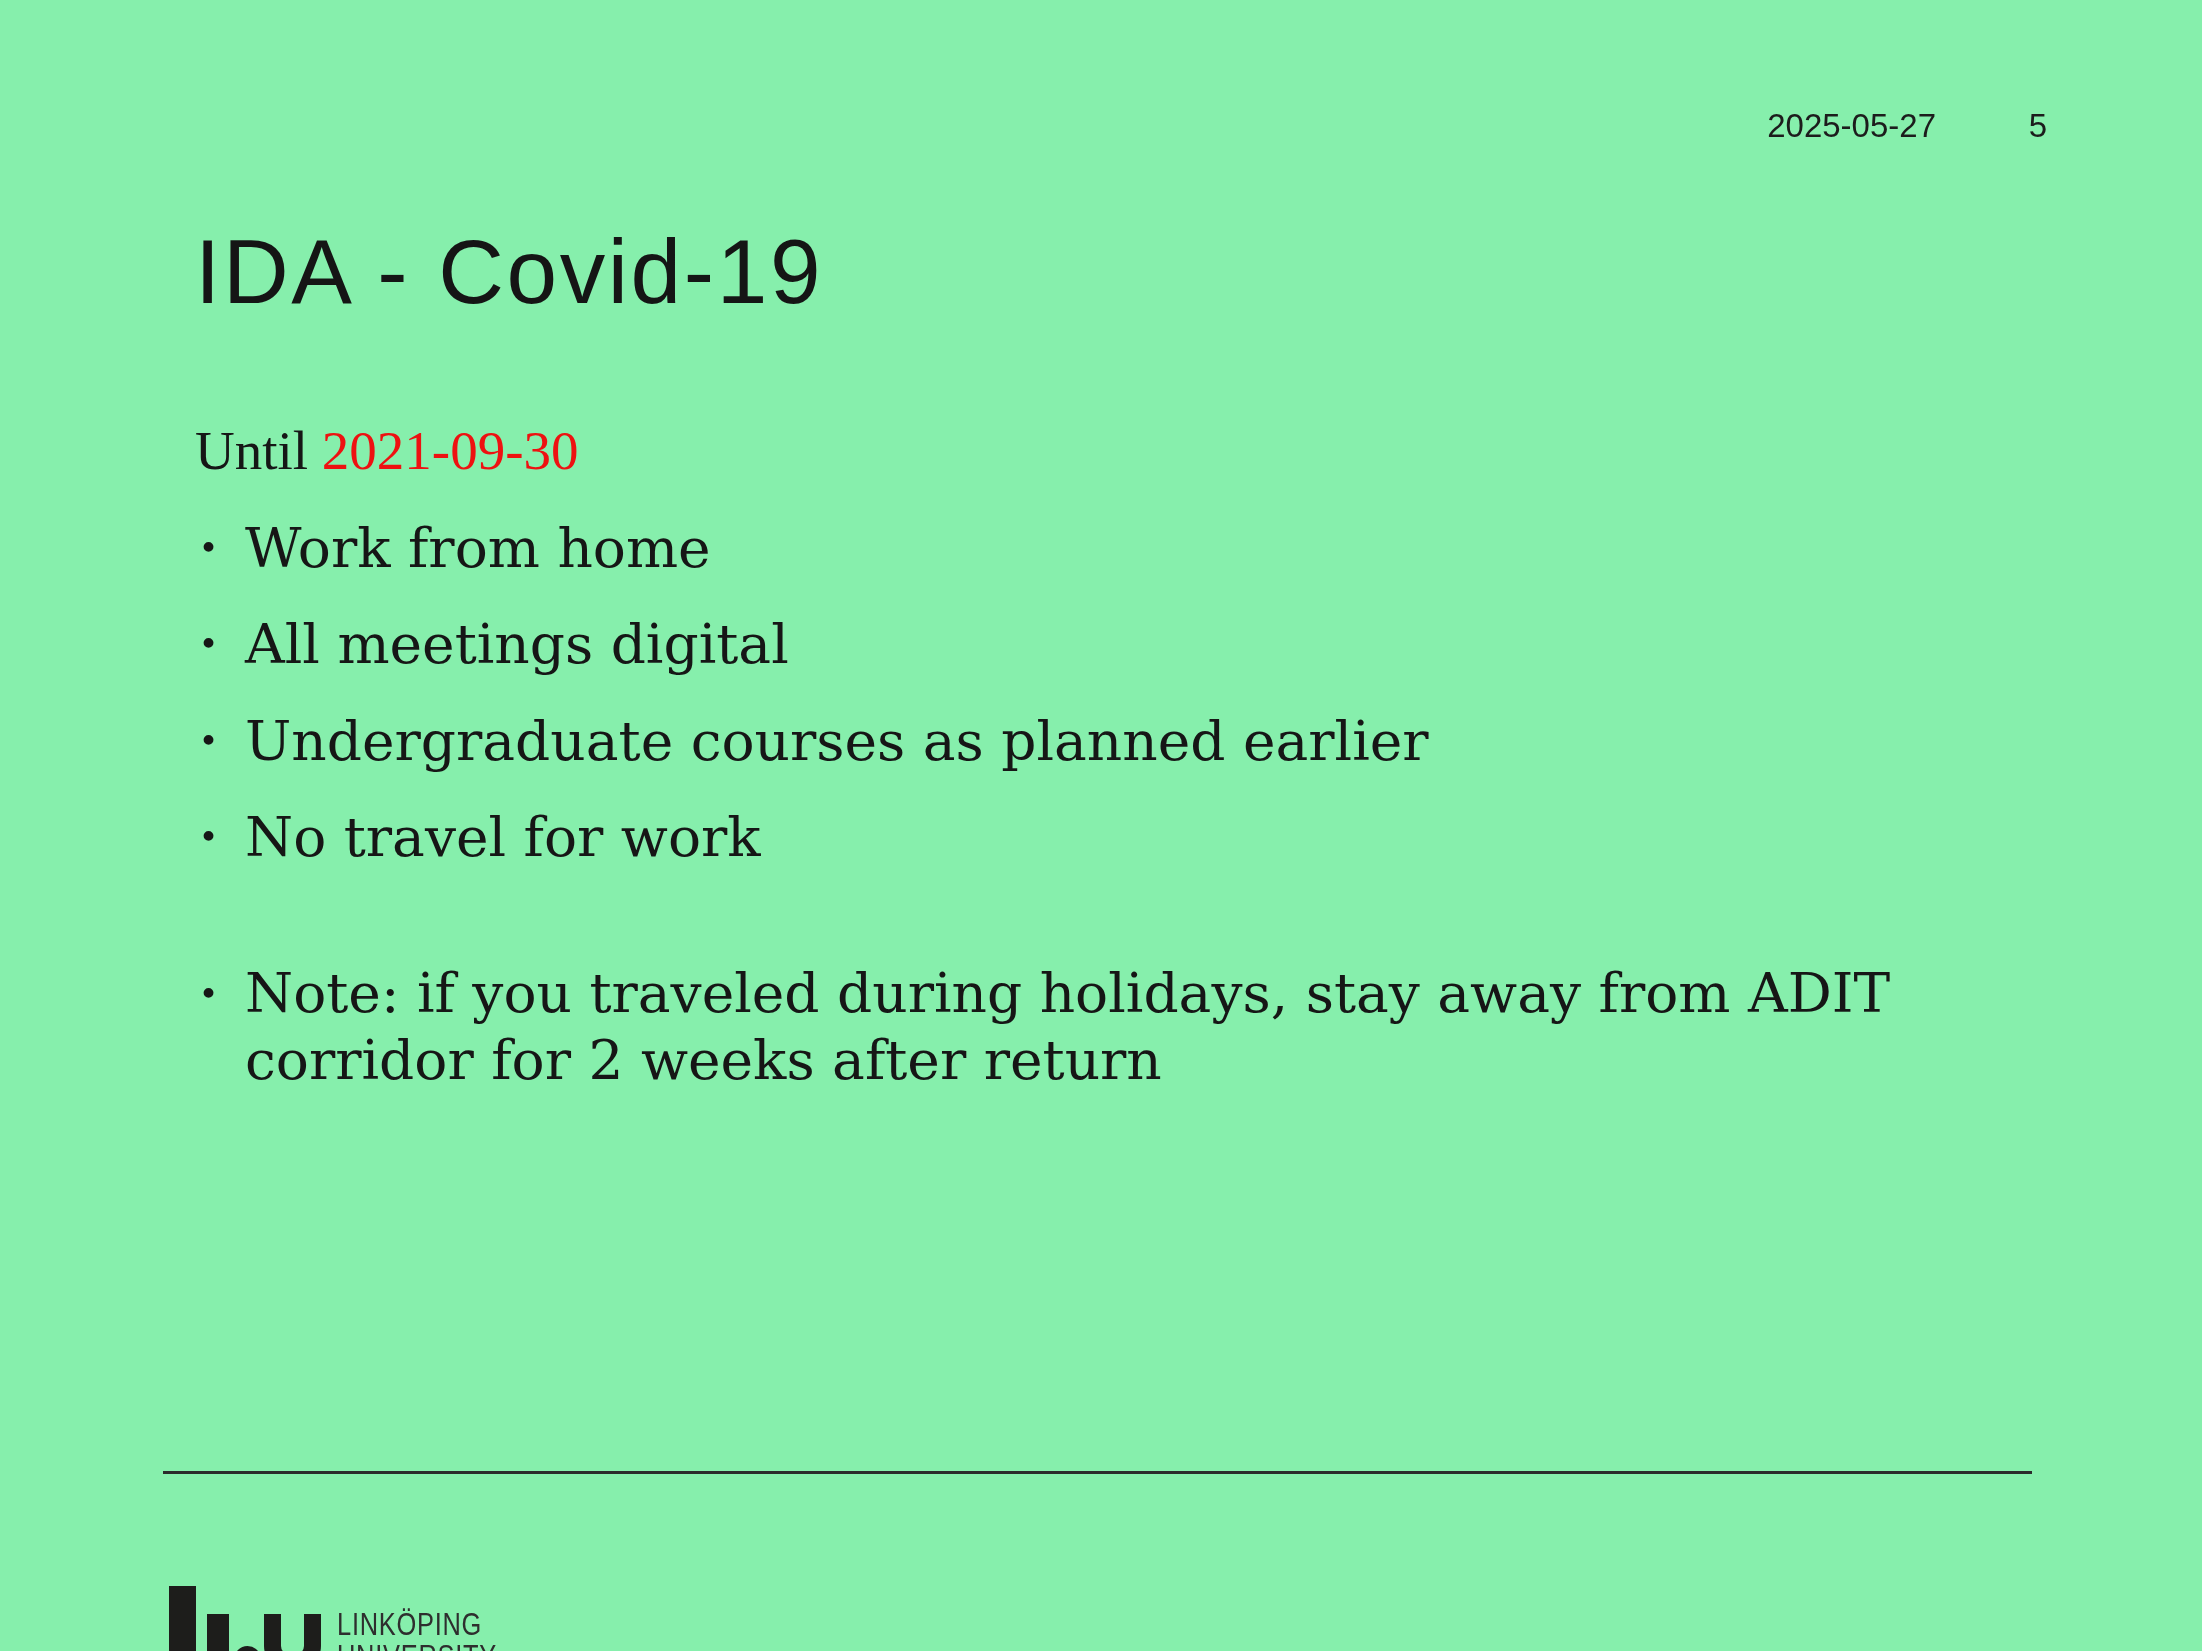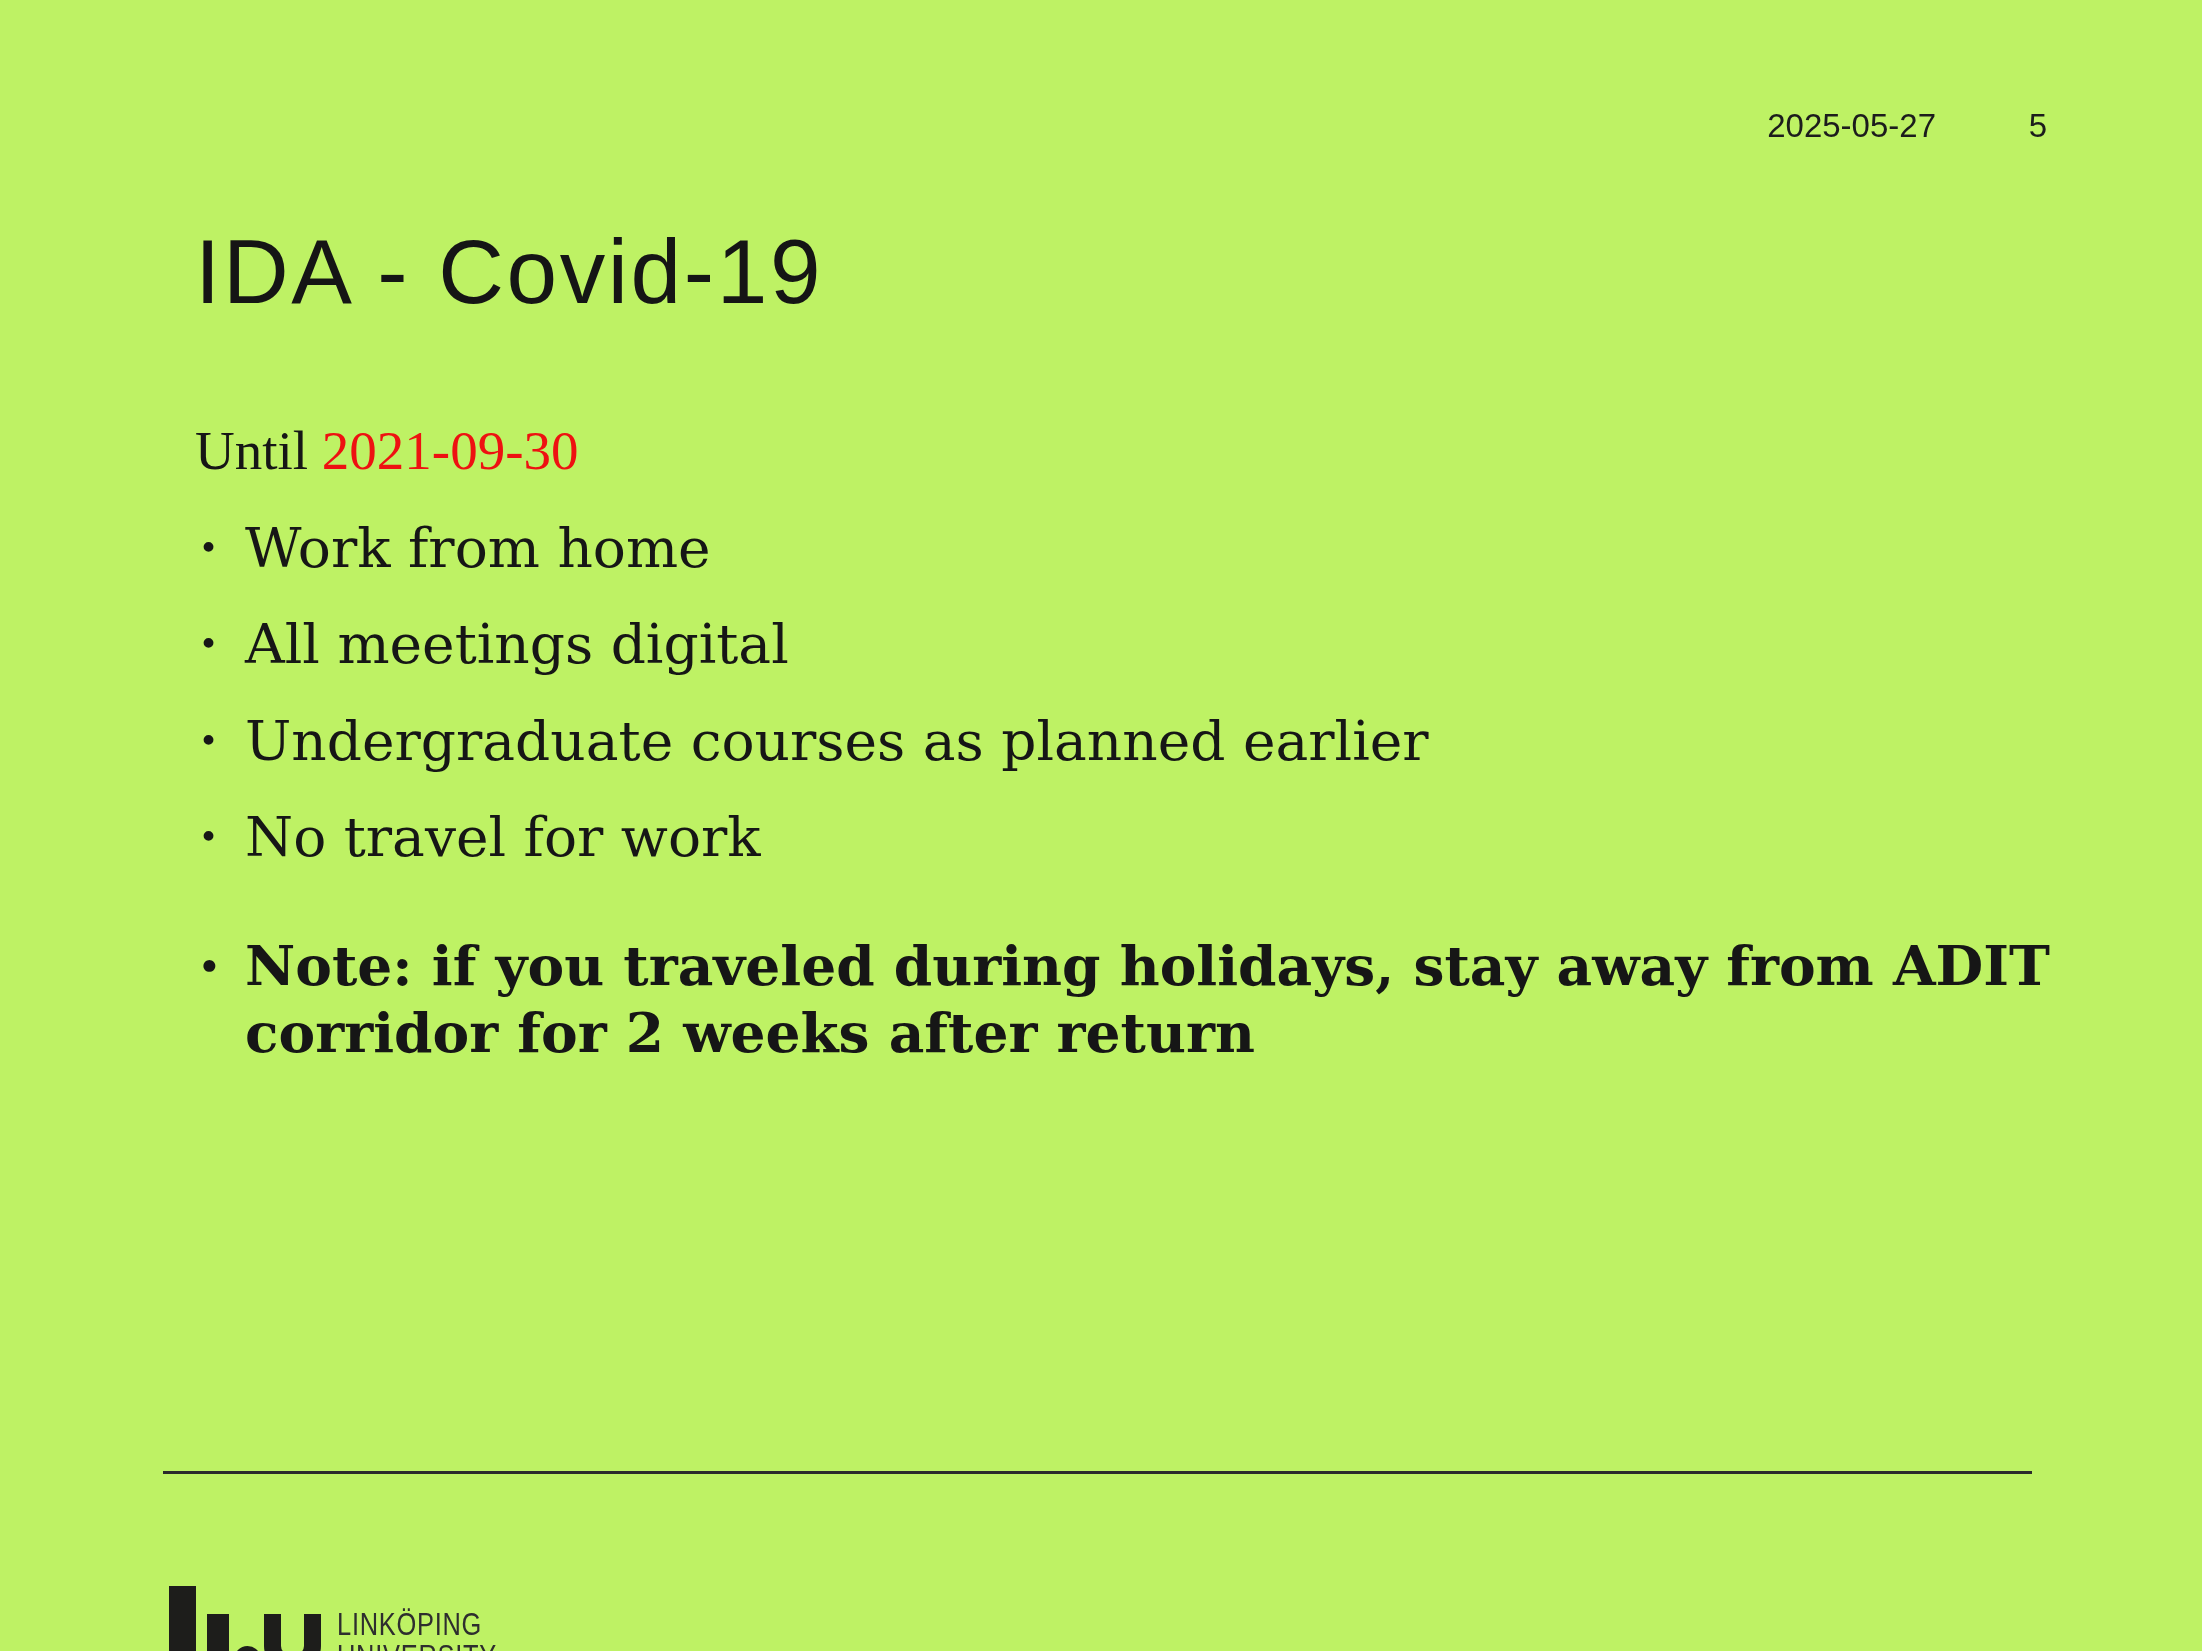--- a/index.html
+++ b/index.html
@@ -1,20 +1,20 @@
 <!DOCTYPE html>
 <html style="font-size:13.8px"><head>
 <meta charset="utf-8">
 <style>
   html, body { margin: 0; padding: 0; background: #ffffff; }
   .slide {
     position: relative;
     width: 2203px;
     height: 1652px;
-    background: #bef264;
+    background: #86efac;
     overflow: hidden;
     font-family: "Liberation Sans", sans-serif;
     color: var(--text, #1a1a1a);
   }
 
   
   .header-date {
     position: absolute;
     top: 107px;
     left: 1712px;
@@ -84,23 +84,22 @@
   .bullet-list li::before {
     content: "\2022";
     position: absolute;
     left: 3.4px;
     top: 0;
     font-size: 34px;
     line-height: 69px;
     color: #161616;
   }
   .bullet-list li.note-item {
-    margin-top: 60px;
+    margin-top: 88px;
     line-height: 67px;
-    font-weight: bold;
   }
   .note-line { display: block; white-space: nowrap; }
 
   
   .footer-rule {
     position: absolute;
     left: 163px;
     top: 1471px;
     width: 1869px;
     height: 2.6px;

